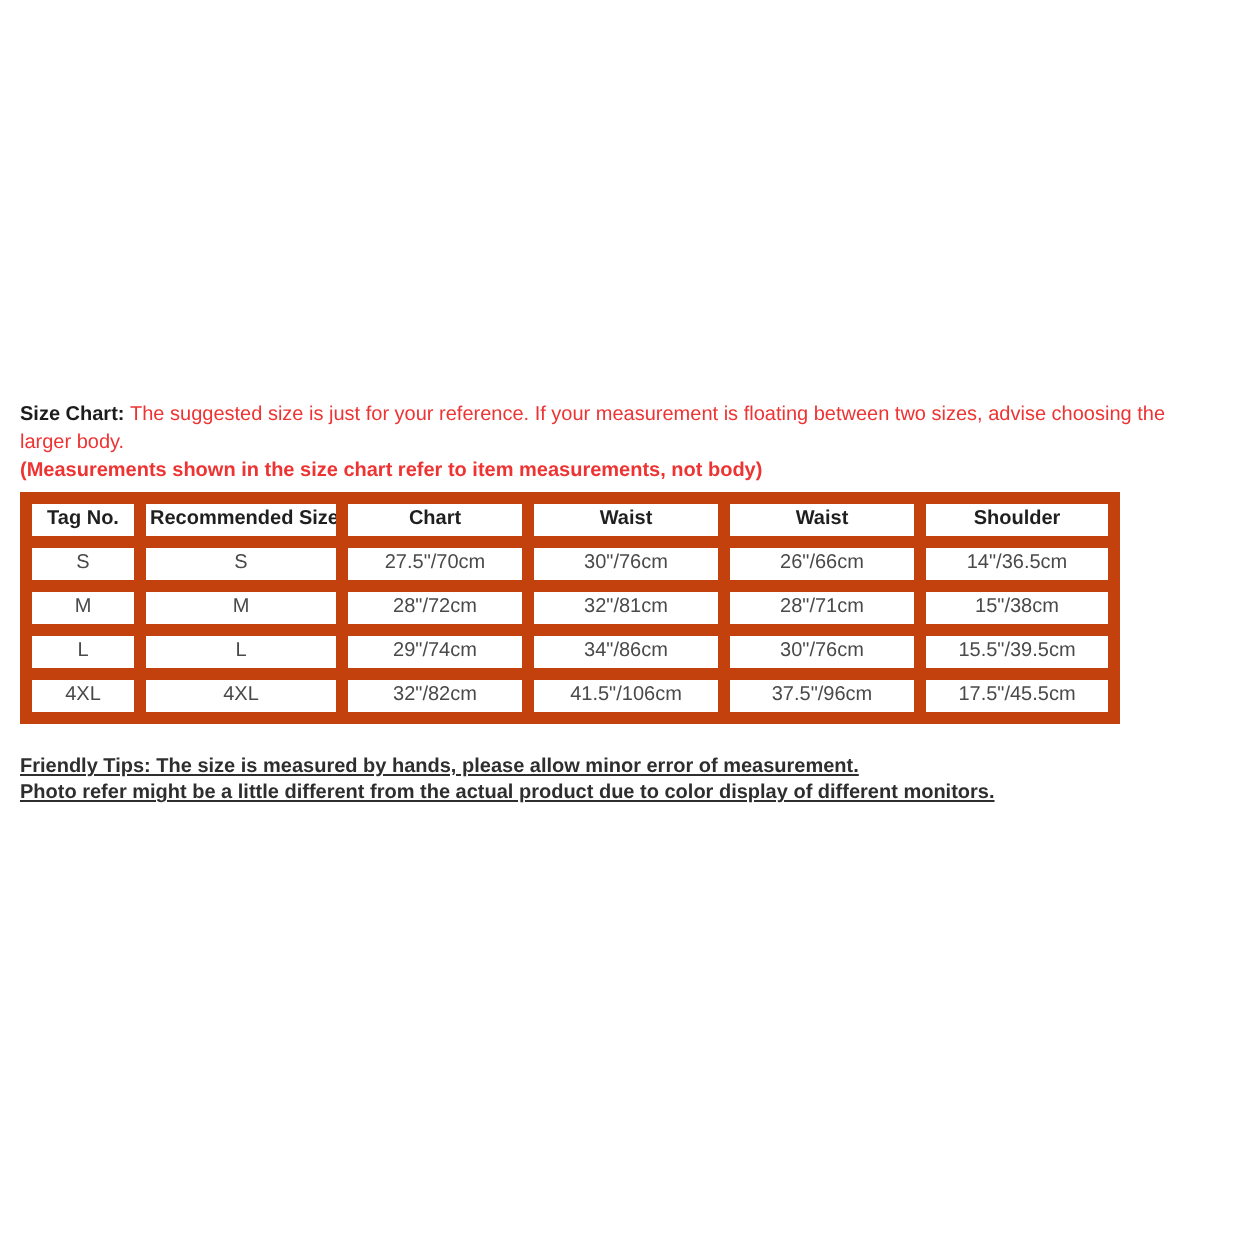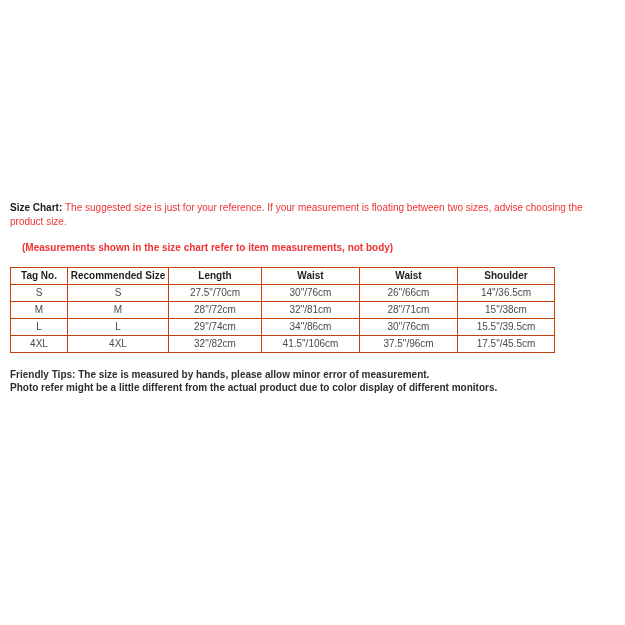--- a/index.html
+++ b/index.html
@@ -20,77 +20,78 @@
   }
   .intro {
     margin: 0;
     font-size: 10px;
     line-height: 14px;
   }
   .bold-dark { font-weight: bold; color: #1c1c1c; }
   .red { color: #ee3333; }
   .block { display: block; }
   .note {
-    margin: 12px;
+    margin: 0;
     font-size: 10px;
     line-height: 14px;
     font-weight: bold;
     color: #ee3333;
   }
   table.size-table {
     border-collapse: collapse;
     table-layout: fixed;
     width: 545px;
     margin-top: 3px;
   }
   .size-table th, .size-table td {
-    border: 1px solid #c2410c;
+    border: 6px solid #c2410c;
     height: 16px;
     padding: 0 2px;
     text-align: center;
     vertical-align: middle;
     font-size: 10px;
     line-height: 12px;
     white-space: nowrap;
     overflow: hidden;
   }
   .size-table th { font-weight: bold; color: #1f1f1f; }
   .size-table td { font-weight: normal; color: #4a4a4a; }
   .tips {
     margin: 15px 0 0 0;
     font-size: 10px;
     line-height: 13px;
     font-weight: bold;
     color: #2e2e2e;
+    text-decoration: underline;
   }
 </style>
 </head>
 <body>
 
 <div class="canvas">
   <div class="content">
 
-    <p class="intro"><span class="bold-dark">Size Chart</span><span class="bold-dark">: </span><span class="red">The suggested size is just for your reference. If your measurement is floating between two sizes, advise choosing the</span><span class="red block">product size.</span></p>
+    <p class="intro"><span class="bold-dark">Size Chart</span><span class="bold-dark">: </span><span class="red">The suggested size is just for your reference. If your measurement is floating between two sizes, advise choosing the</span><span class="red block">larger body.</span></p>
 
     <p class="note">(Measurements shown in the size chart refer to item measurements, not body)</p>
 
     <table class="size-table">
       <colgroup>
           <col style="width: 57px;">
           <col style="width: 101px;">
           <col style="width: 93px;">
           <col style="width: 98px;">
           <col style="width: 98px;">
           <col style="width: 97px;">
         </colgroup>
       <thead>
         <tr>
             <th>Tag No.</th>
             <th>Recommended Size</th>
-            <th>Length</th>
+            <th>Chart</th>
             <th>Waist</th>
             <th>Waist</th>
             <th>Shoulder</th>
           </tr>
       </thead>
       <tbody>
           <tr>
             <td>S</td>
             <td>S</td>
             <td>27.5"/70cm</td>

